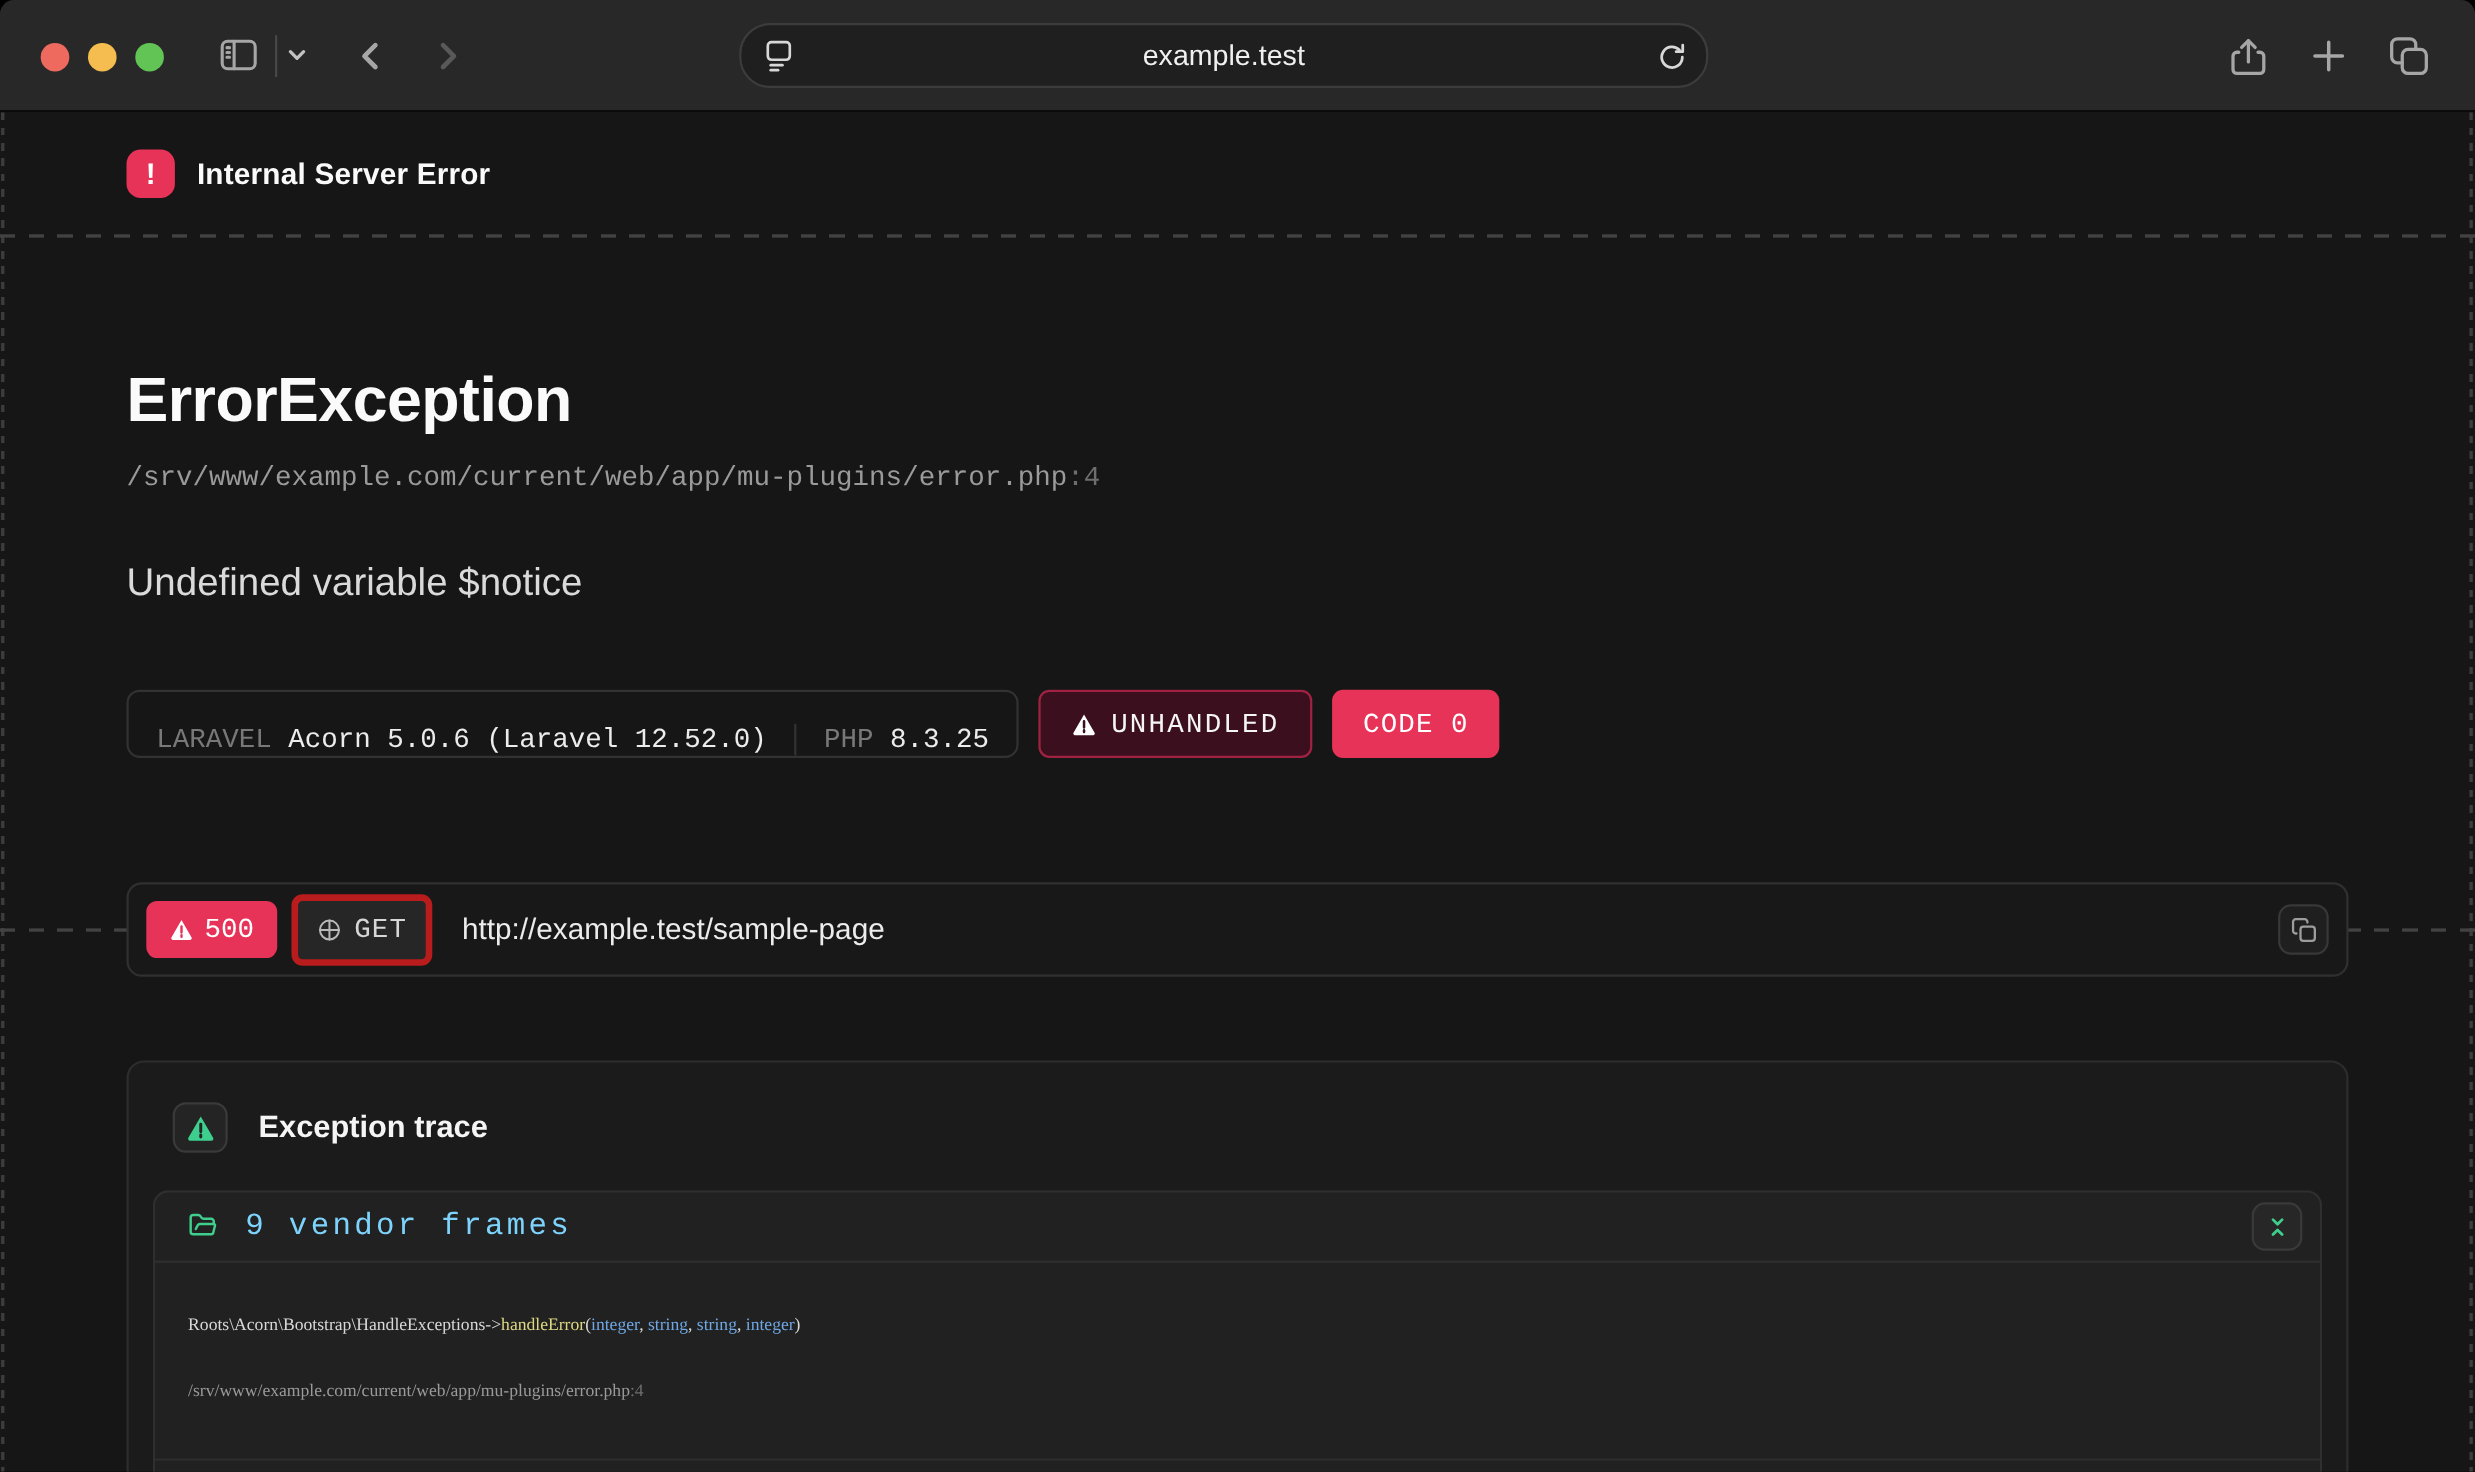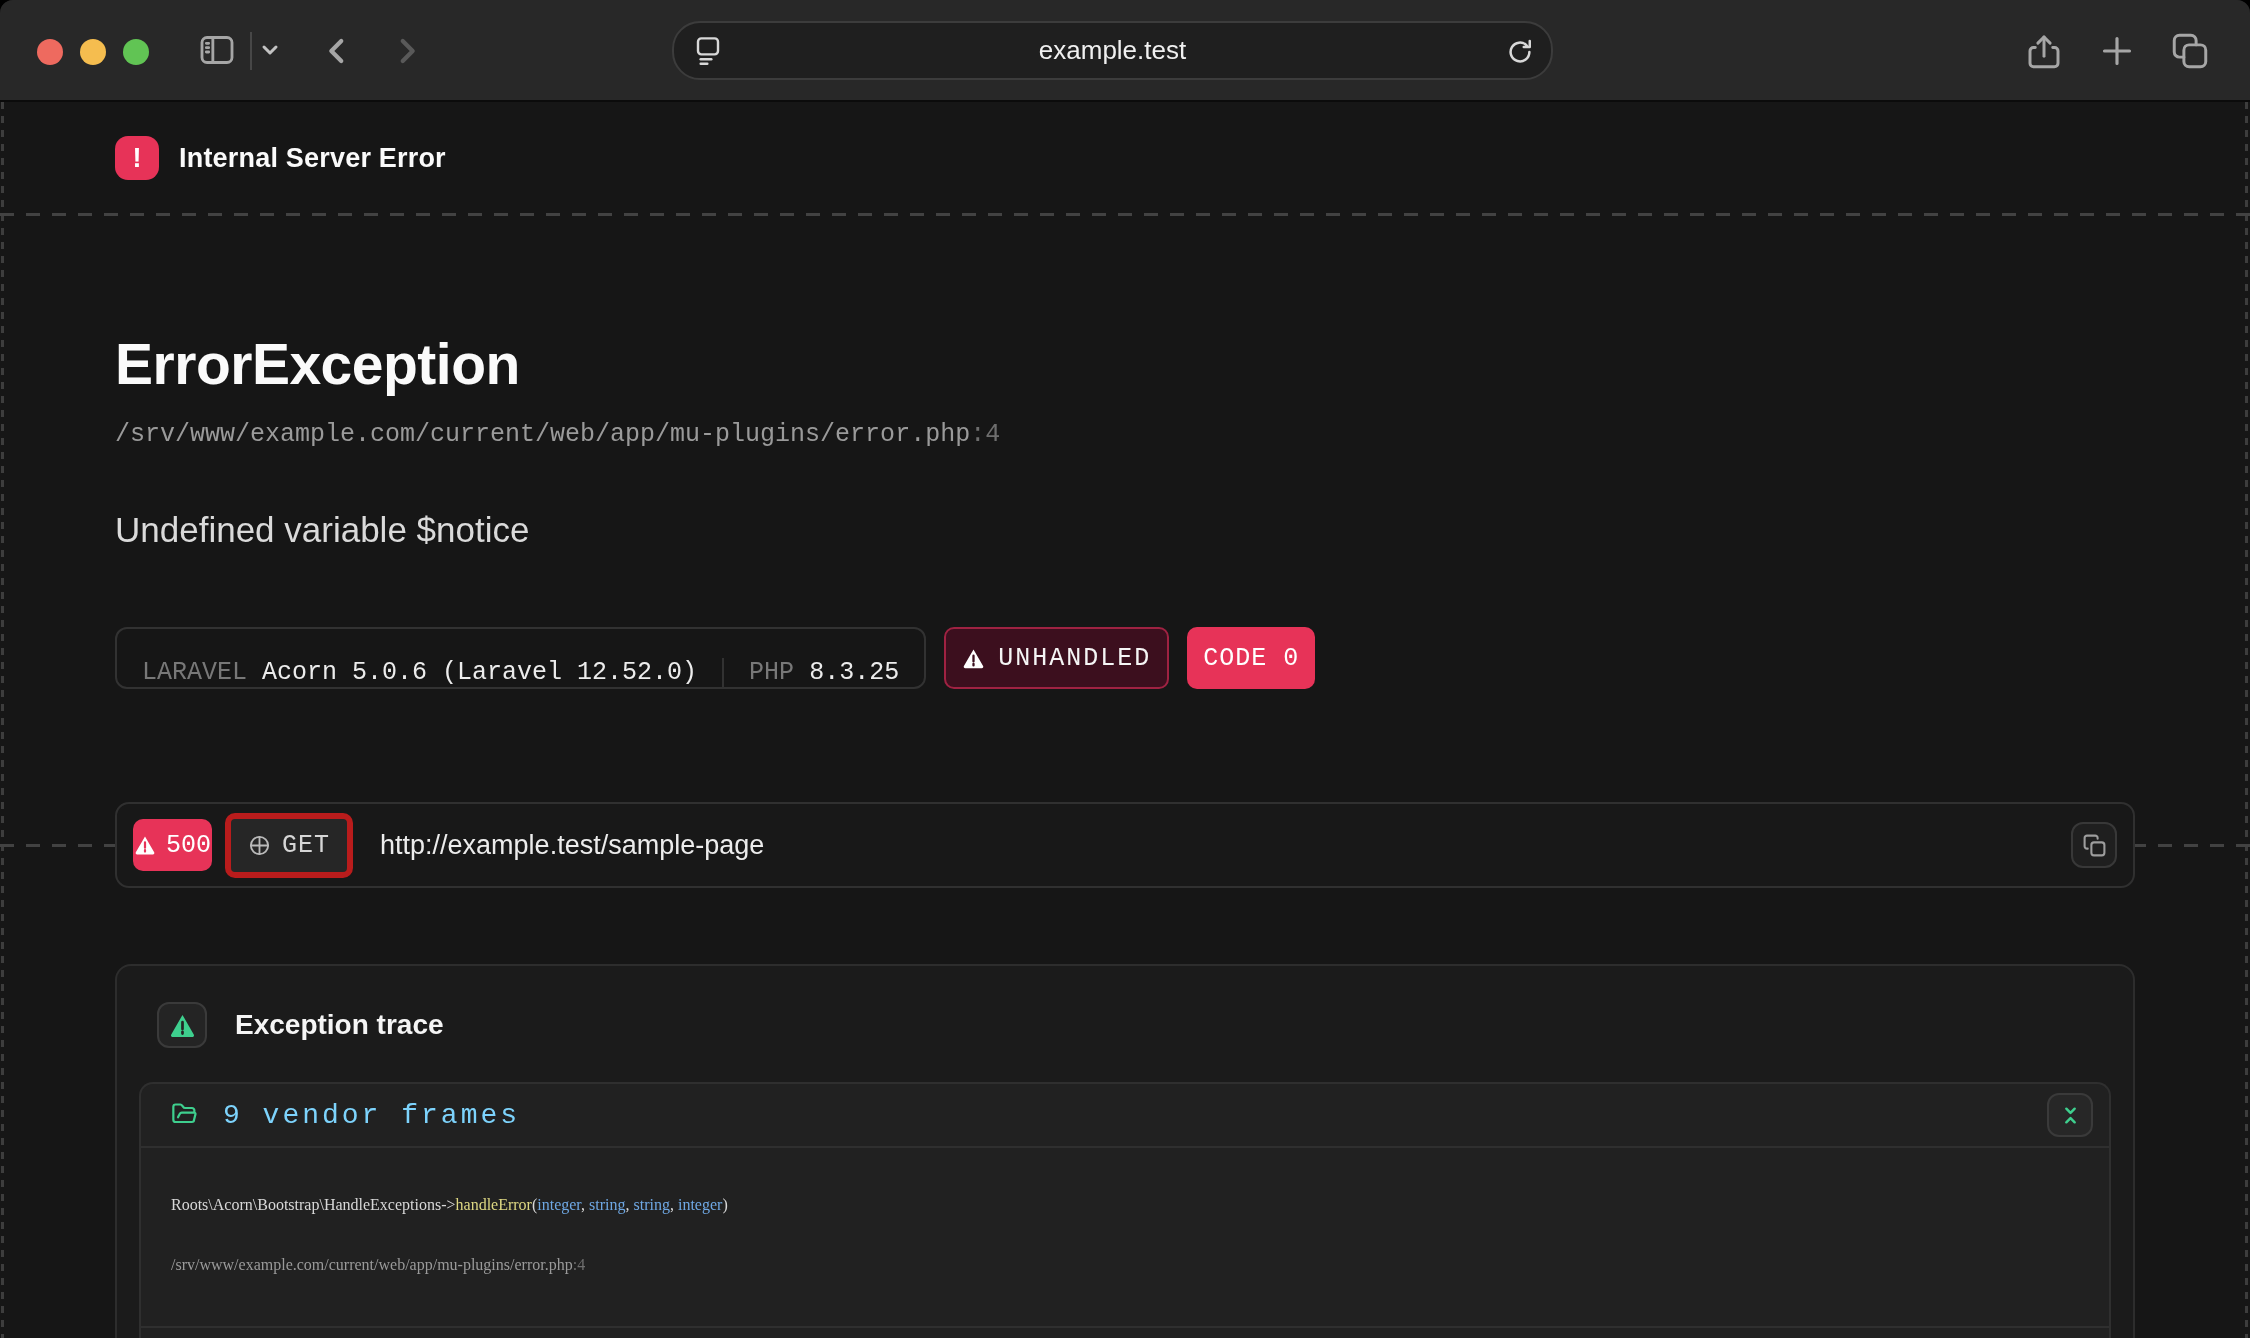--- a/index.html
+++ b/index.html
@@ -37,27 +37,27 @@
   .exc-file{margin-top:24px;font-family:"Liberation Mono",monospace;font-size:25px;color:#9a9a9a;line-height:30px;}
   .exc-file .line-no{color:#6e6e6e;}
   .exc-message{margin-top:58px;color:#dadada;font-size:35px;line-height:44px;font-weight:400;}
 
   .badges{margin-top:75px;display:flex;align-items:stretch;gap:18px;height:62px;}
   .ver-pill{display:flex;align-items:flex-end;border:2px solid #323232;border-radius:12px;overflow:hidden;}
   .ver-cell{display:flex;align-items:center;gap:15px;padding:0 25px;font-family:"Liberation Mono",monospace;font-size:25px;}
   .ver-cell + .ver-cell{border-left:2px solid #323232;}
   .ver-label{color:#787878;}
   .ver-value{color:#ececec;}
-  .badge{display:flex;align-items:center;gap:13px;border-radius:10px;font-family:"Liberation Mono",monospace;font-size:25px;padding:0 16px;box-sizing:border-box;}
+  .badge{display:flex;align-items:center;gap:13px;border-radius:10px;font-family:"Liberation Mono",monospace;font-size:25px;padding:0 28px;box-sizing:border-box;}
   .badge.unhandled{background:#3c0f1e;border:2px solid #9f2242;color:#f5f5f5;letter-spacing:2px;}
   .badge.code{background:#e73358;color:#fff;letter-spacing:1px;}
   .tri{display:flex;}
 
   .request-bar{margin-top:113px;height:86px;border:2px solid #303030;border-radius:14px;background:#181818;display:flex;align-items:center;padding:0 16px;box-sizing:border-box;position:relative;z-index:2;}
-  .badge.status{background:#e73358;color:#fff;height:52px;padding:0 1px;gap:10px;}
+  .badge.status{background:#e73358;color:#fff;height:52px;padding:0 21px;gap:10px;}
   .badge.method{background:#262626;border:6px solid #b91c1c;color:#d6d6d6;height:65px;padding:0 17px;gap:11px;margin-left:13px;letter-spacing:1px;}
   .badge.method .ic{color:#b9b9b9;display:flex;}
   .req-url{margin-left:27px;color:#ececec;font-size:27px;}
   .sq-btn{margin-left:auto;width:46px;height:46px;border-radius:12px;border:2px solid #383838;background:#1f1f1f;display:flex;align-items:center;justify-content:center;color:#9d9d9d;cursor:pointer;box-sizing:border-box;}
 
   .trace-card{margin-top:76px;border:2px solid #2d2d2d;border-radius:16px;background:#1b1b1b;height:430px;box-sizing:border-box;position:relative;z-index:2;overflow:hidden;}
   .trace-header{display:flex;align-items:center;padding:36px 38px 34px 40px;}
   .trace-icon-box{width:50px;height:46px;border-radius:12px;border:2px solid #3a3a3a;background:#242424;display:flex;align-items:center;justify-content:center;box-sizing:border-box;}
   .trace-title{margin-left:28px;color:#f5f5f5;font-size:28px;font-weight:700;}
   .trace-panel{margin:0 22px;background:#212121;border:2px solid #2f2f2f;border-bottom:none;border-radius:14px 14px 0 0;}

